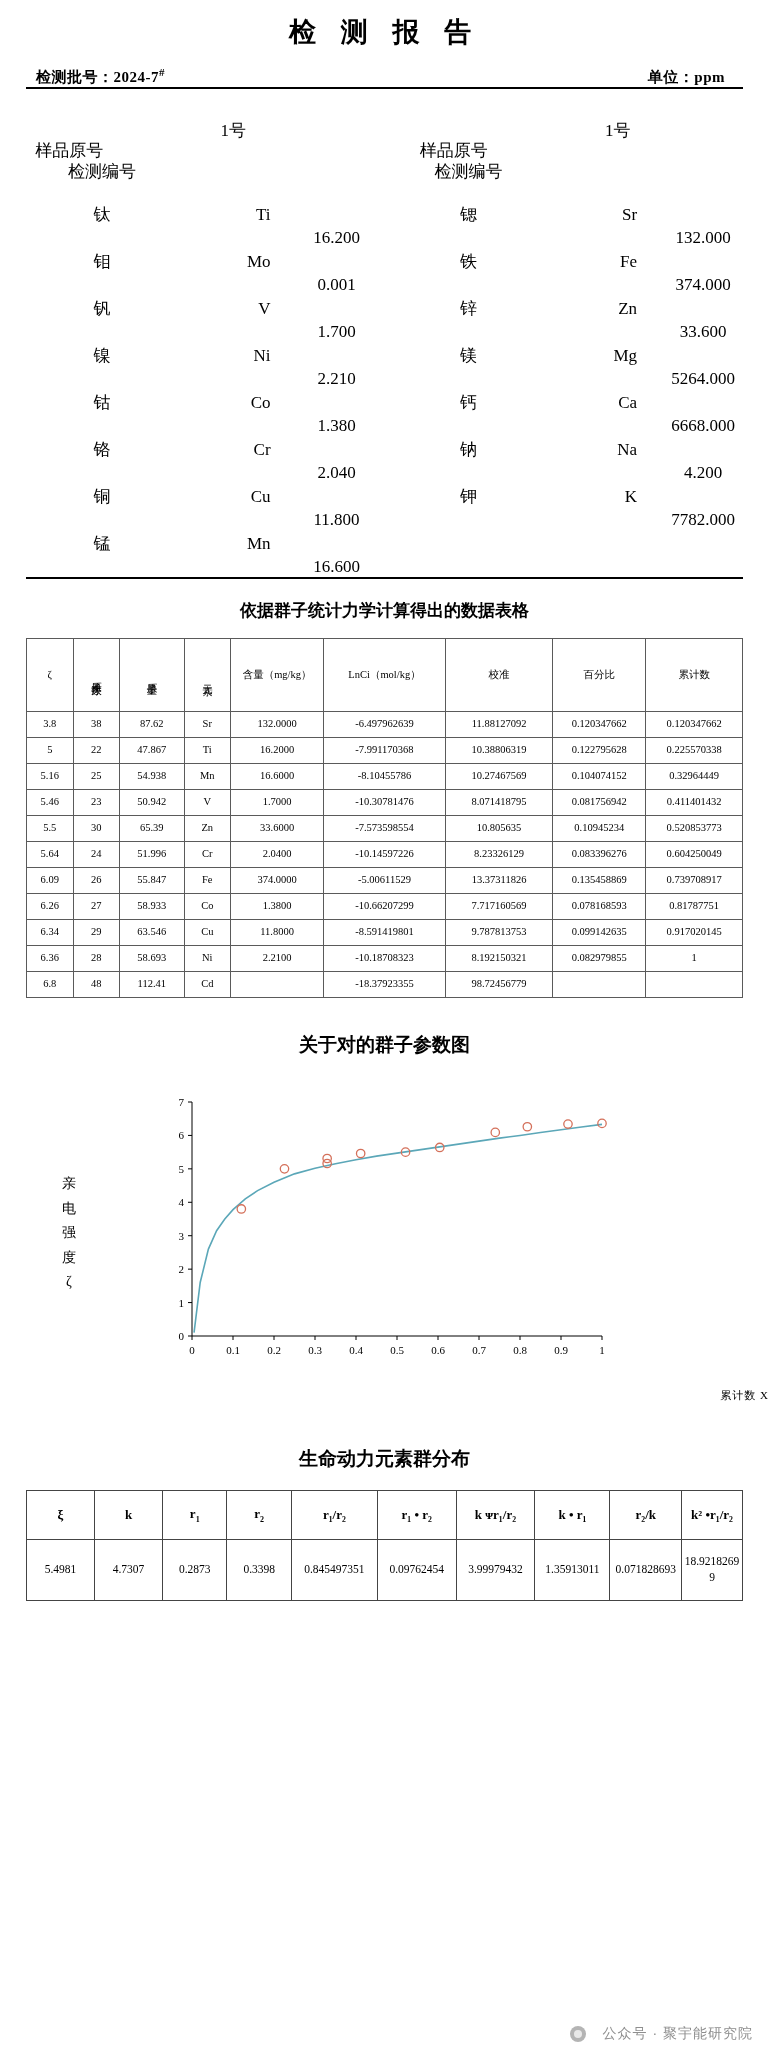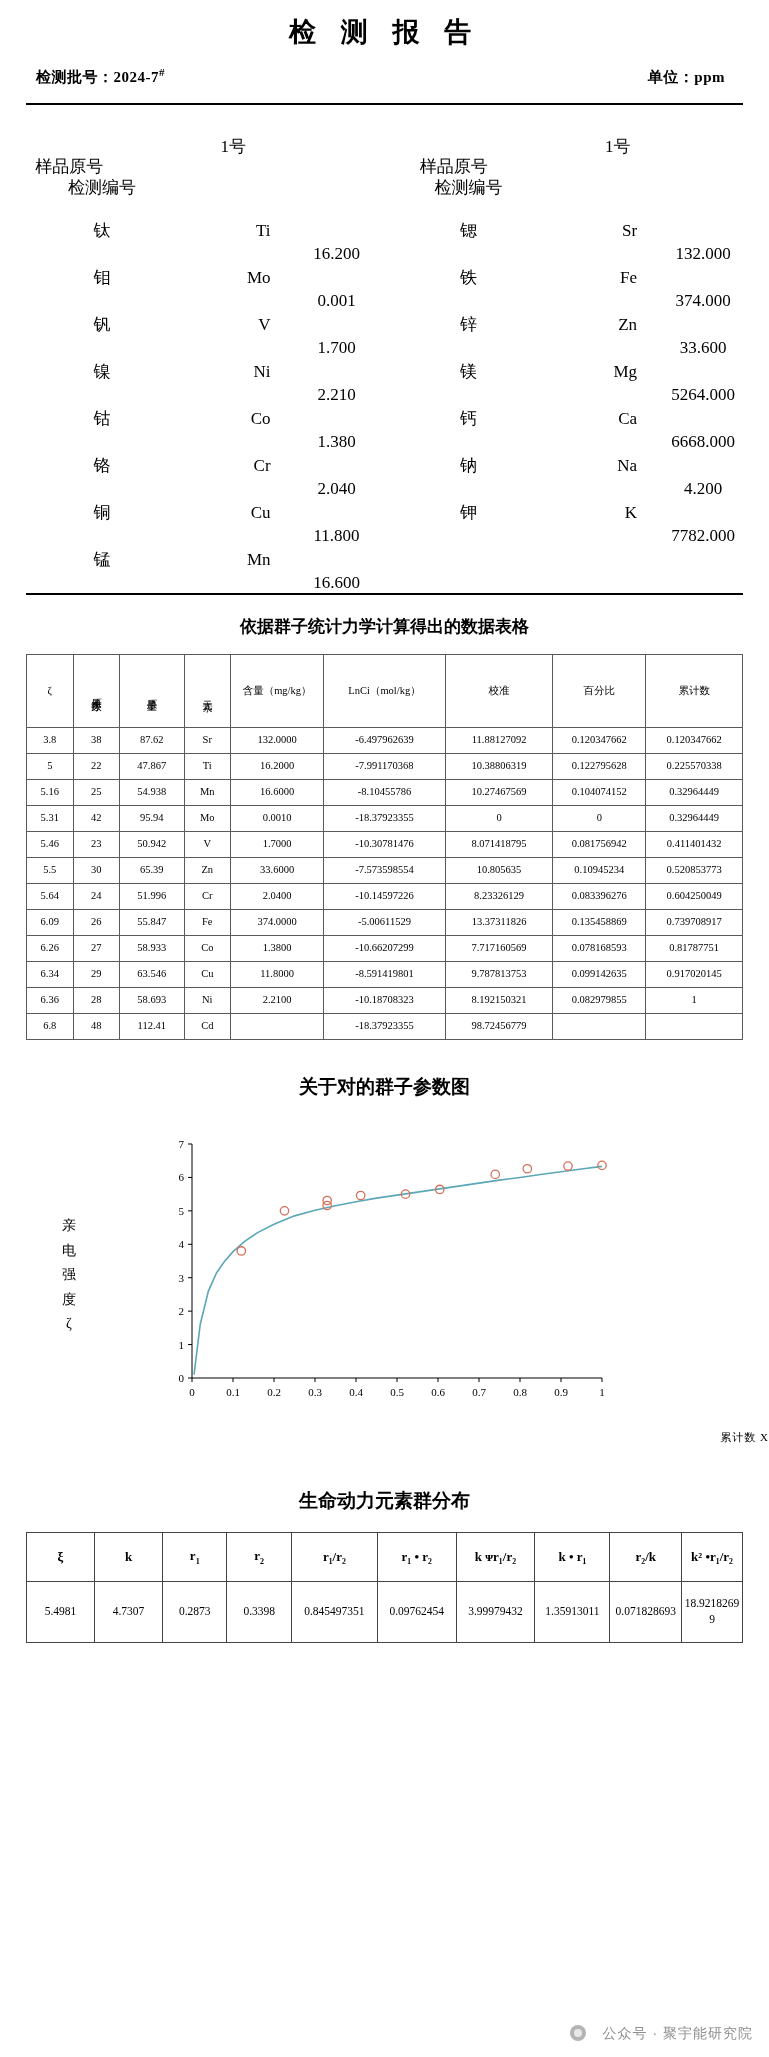--- a/index.html
+++ b/index.html
@@ -20,21 +20,21 @@
     letter-spacing:9px;
     padding-top:14px;
     font-family:"Liberation Serif","DejaVu Serif",serif;
   }
 
   
   .meta-row{
     display:flex;
     justify-content:space-between;
     align-items:flex-end;
-    padding:16px 44px 16px 36px;
+    padding:16px 44px 0 36px;
     font-size:15px;
     font-weight:bold;
   }
   .meta-row .batch{letter-spacing:0.5px;}
   .meta-row .unit{letter-spacing:0.5px;}
   sup.hash{font-size:11px;vertical-align:super;}
 
   .rule{
     height:0;
     border-top:2.5px solid #000;
@@ -187,21 +187,21 @@
   .bt-c9{width:10%;}
   .bt-c10{width:12%;}
   sub.s{font-size:8px;vertical-align:sub;}
 
   
   .watermark{
     position:absolute;
     right:16px;
     bottom:14px;
     display:flex;
-    align-items:flex-start;
+    align-items:center;
     gap:17px;
     font-size:14px;
     color:#8e8e8e;
     font-family:"Liberation Sans","DejaVu Sans",sans-serif;
     letter-spacing:1px;
   }
   .wm-dot{
     width:16px;height:16px;border-radius:50%;
     background:#b4b4b4;
     display:inline-block;position:relative;
@@ -401,31 +401,20 @@
           </tr>
           <tr>
             <td class="col-zeta">5.16</td>
             <td class="col-num">25</td>
             <td class="col-mass">54.938</td>
             <td class="col-el">Mn</td>
             <td class="col-cont">16.6000</td>
             <td class="col-lnci">-8.10455786</td>
             <td class="col-cal">10.27467569</td>
             <td class="col-pct">0.104074152</td>
-            <td class="col-cum">0.32964449</td>
-          </tr>
-          <tr>
-            <td class="col-zeta">5.31</td>
-            <td class="col-num">42</td>
-            <td class="col-mass">95.94</td>
-            <td class="col-el">Mo</td>
-            <td class="col-cont">0.0010</td>
-            <td class="col-lnci">-18.37923355</td>
-            <td class="col-cal">0</td>
-            <td class="col-pct">0</td>
             <td class="col-cum">0.32964449</td>
           </tr>
           <tr>
             <td class="col-zeta">5.46</td>
             <td class="col-num">23</td>
             <td class="col-mass">50.942</td>
             <td class="col-el">V</td>
             <td class="col-cont">1.7000</td>
             <td class="col-lnci">-10.30781476</td>
             <td class="col-cal">8.071418795</td>

